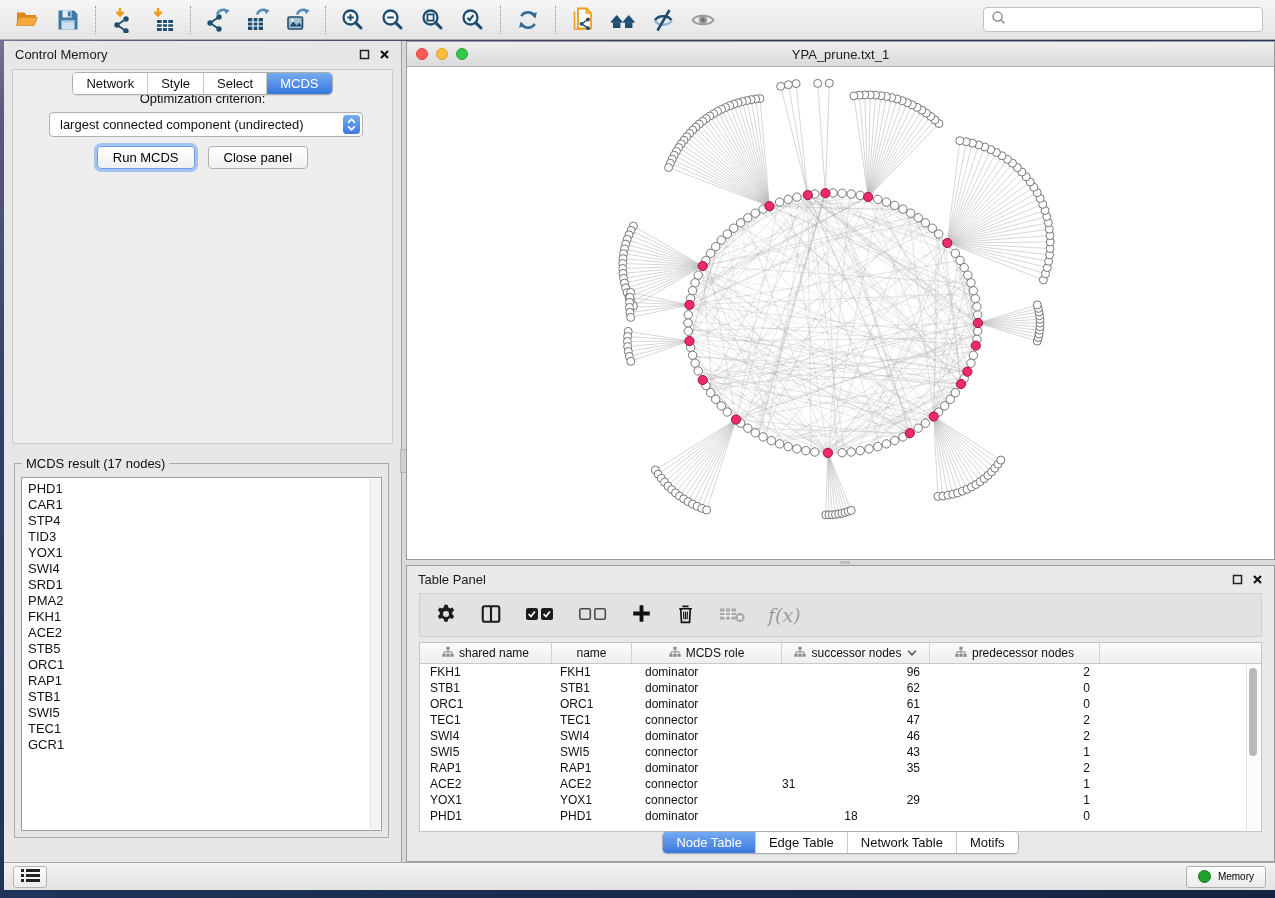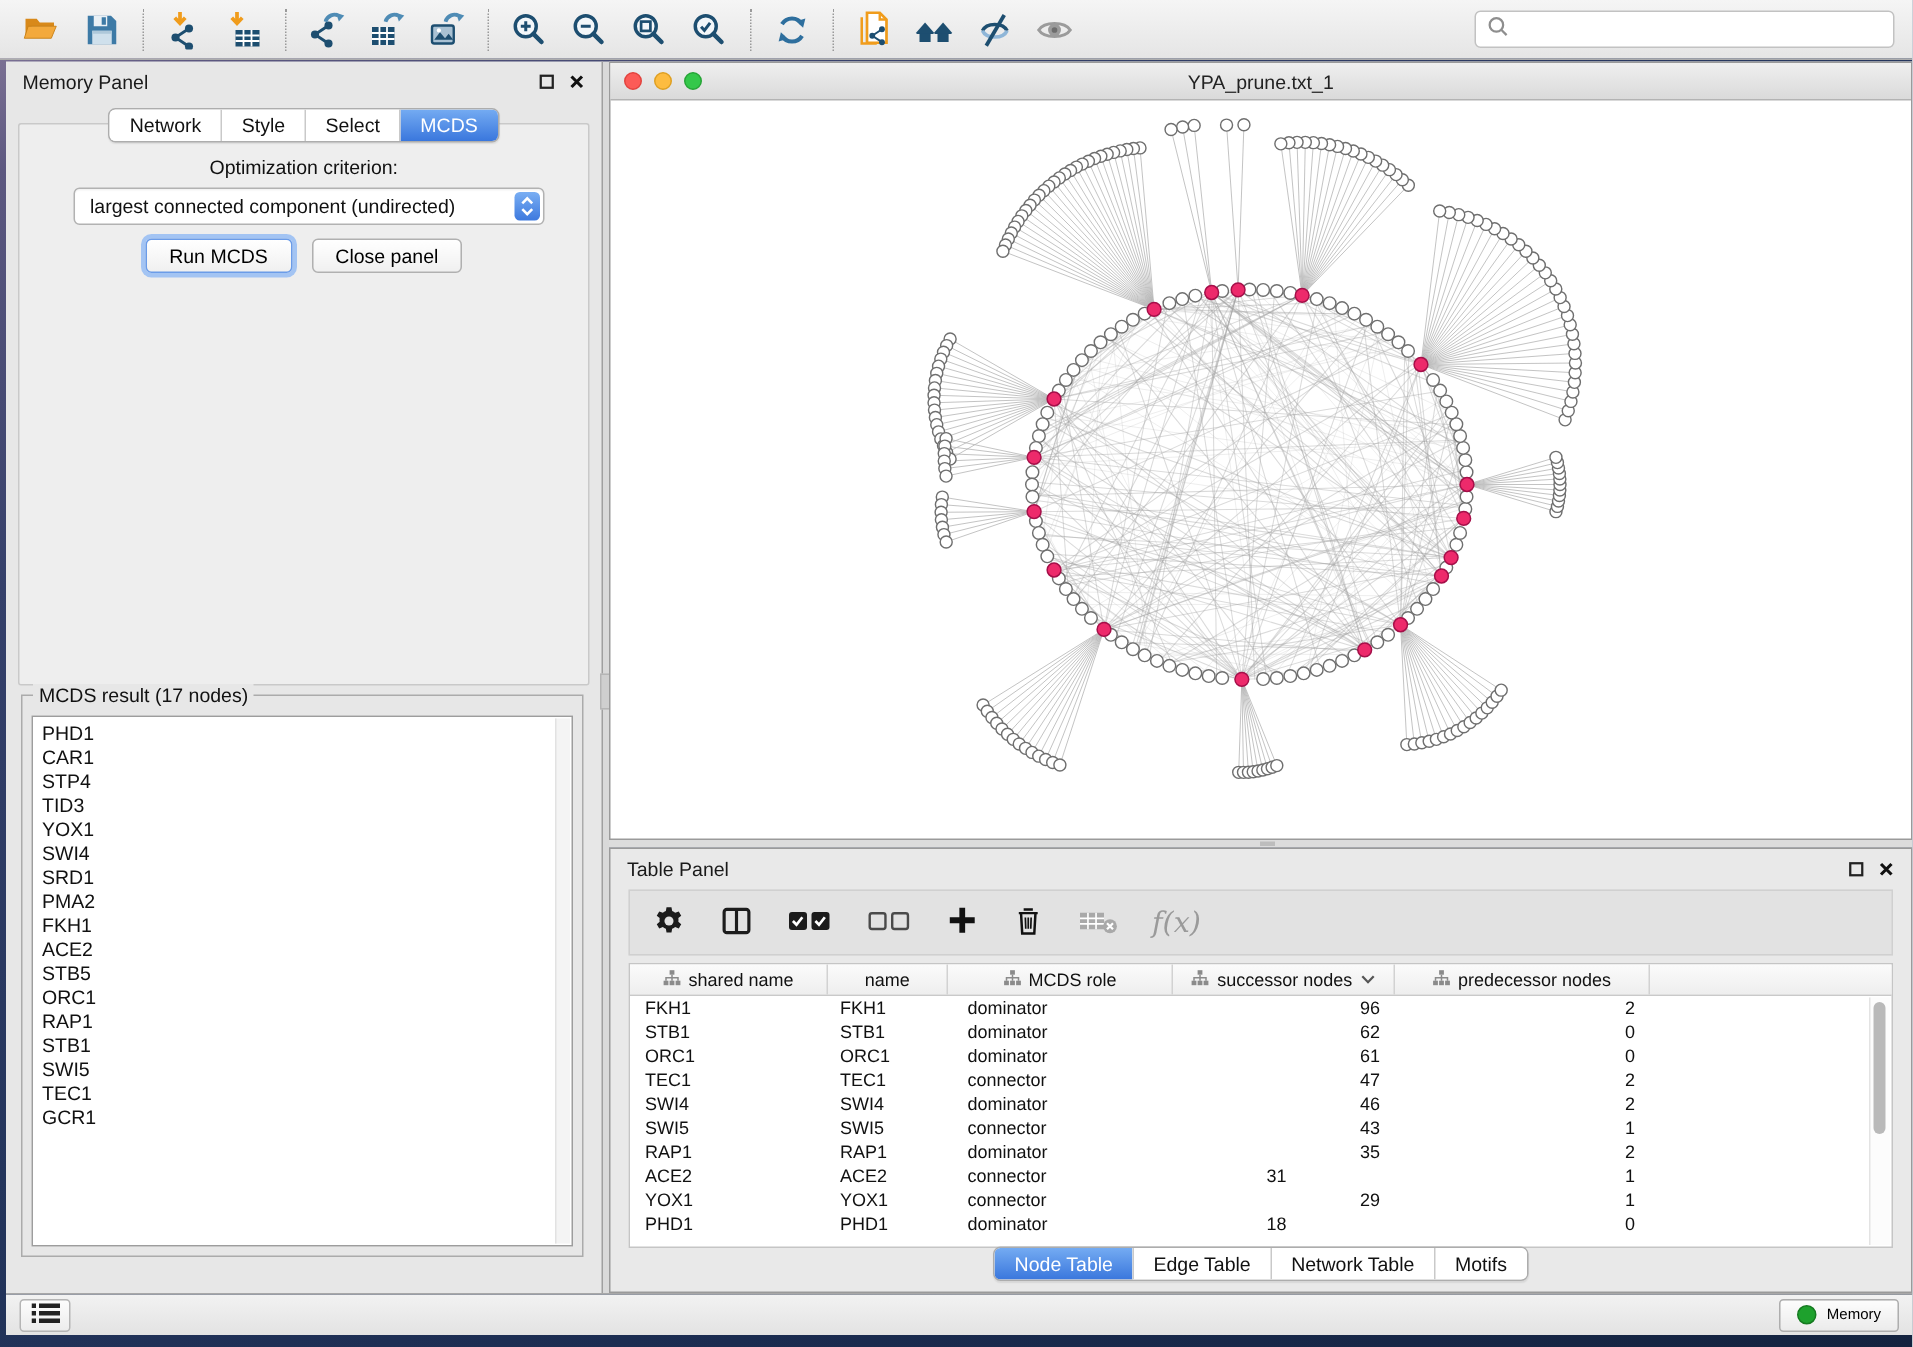--- a/index.html
+++ b/index.html
@@ -25,21 +25,21 @@
   .panel-head{height:26px;display:flex;align-items:center;padding:0 11px;font-size:13px;color:#1a1a1a}
   .win-btns{margin-left:auto;display:flex;gap:9px;align-items:center}
   .win-btns span{display:flex}
   .cp-tabs{position:absolute;left:0;right:0;top:31px;display:flex;justify-content:center;z-index:2}
   .seg{display:inline-flex;border:1px solid #adadad;border-radius:5px;background:#fff;overflow:hidden;
     box-shadow:0 1px 1px rgba(0,0,0,.08)}
   .seg button{border:none;background:#fff;padding:2px 13px;height:21px;font-size:13px;color:#111;
     border-left:1px solid #c9c9c9;font-family:Liberation Sans, sans-serif;cursor:default}
   .seg button:first-child{border-left:none}
   .seg button.active{background:linear-gradient(#74abf2,#3a77dd);color:#fff}
-  .cp-box{position:absolute;left:8px;right:8px;top:41px;height:373px;background:#eeeeee;
+  .cp-box{position:absolute;left:8px;right:8px;top:28px;height:373px;background:#eeeeee;
     border:1px solid #c9c9c9;border-radius:2px}
   .opt-label{position:absolute;top:21px;left:0;right:0;text-align:center;font-size:13px;color:#111}
   .select{position:absolute;top:42px;left:36px;width:312px;height:23px;background:#fff;border:1px solid #b2b2b2;
     border-radius:4px;display:flex;align-items:center;box-shadow:inset 0 1px 1px rgba(0,0,0,.05)}
   .select .val{flex:1;font-size:13px;padding-left:10px;white-space:nowrap;overflow:hidden}
   .select .stepper{width:17px;height:19px;margin-right:2px;border-radius:3.5px;
     background:linear-gradient(#79aef3,#3d79de);display:flex;align-items:center;justify-content:center}
   .cp-btnrow{position:absolute;top:76px;left:0;right:0;display:flex;justify-content:center;gap:13px}
   .pushbtn{height:23px;padding:0 15px;font-size:13px;font-family:"Liberation Sans",sans-serif;
     background:linear-gradient(#ffffff,#f0f0f0);border:1px solid #b0b0b0;border-radius:4px;cursor:default}
@@ -312,21 +312,21 @@
             <circle cx="6.6" cy="6.6" r="4.5" fill="none" stroke="#8e8e8e" stroke-width="1.5"></circle>
             <path d="M10 10l3.4 3.4" stroke="#8e8e8e" stroke-width="1.5"></path>
           </svg>
       </span>
       <input placeholder="" style="">
     </div>
   </div>
 
   <div class="control-panel">
     <div class="panel-head">
-      <span>Memory Panel</span>
+      <span>Control Memory</span>
       <span class="win-btns">
         <span>
             <svg width="11" height="11">
               <rect x="1.5" y="1.5" width="8" height="8" fill="none" stroke="#222" stroke-width="1.5"></rect>
             </svg>
           </span>
         <span>
             <svg width="11" height="11">
               <path d="M2 2l7 7M9 2L2 9" stroke="#111" stroke-width="2.1"></path>
             </svg>
@@ -1277,21 +1277,21 @@
             <div class="td" style="width:132px;padding-left:10px;text-align:left">RAP1</div>
             <div class="td" style="width:80px;padding-left:8px;text-align:left">RAP1</div>
             <div class="td" style="width:150px;padding-left:13px;text-align:left">dominator</div>
             <div class="td" style="width:148px;padding-right:10px;text-align:right">35</div>
             <div class="td" style="width:170px;padding-right:10px;text-align:right">2</div>
           </div>
           <div class="tr-row">
             <div class="td" style="width:132px;padding-left:10px;text-align:left">ACE2</div>
             <div class="td" style="width:80px;padding-left:8px;text-align:left">ACE2</div>
             <div class="td" style="width:150px;padding-left:13px;text-align:left">connector</div>
-            <div class="td" style="width:148px;padding-right:10px;text-align:center">31</div>
+            <div class="td" style="width:148px;padding-right:10px;text-align:left">31</div>
             <div class="td" style="width:170px;padding-right:10px;text-align:right">1</div>
           </div>
           <div class="tr-row">
             <div class="td" style="width:132px;padding-left:10px;text-align:left">YOX1</div>
             <div class="td" style="width:80px;padding-left:8px;text-align:left">YOX1</div>
             <div class="td" style="width:150px;padding-left:13px;text-align:left">connector</div>
             <div class="td" style="width:148px;padding-right:10px;text-align:right">29</div>
             <div class="td" style="width:170px;padding-right:10px;text-align:right">1</div>
           </div>
           <div class="tr-row">

